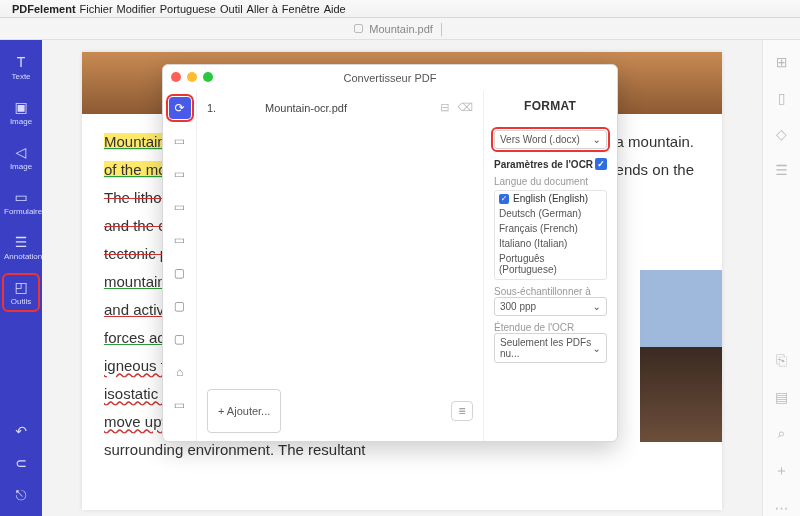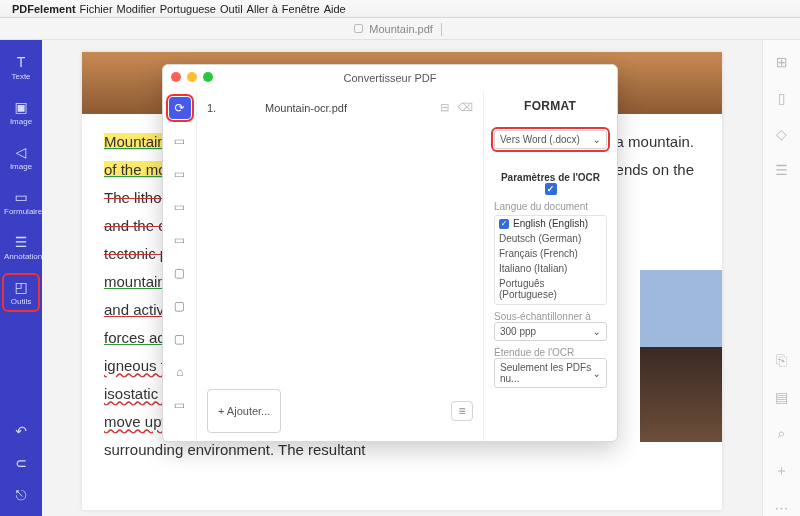--- a/index.html
+++ b/index.html
@@ -59,21 +59,21 @@
   .filerow .name { flex:1;margin-left:42px; }
   .filerow .ric { color:#bbb; margin-left:8px; font-size:11px; }
   .addrow { padding:8px 10px; display:flex; align-items:center; justify-content:space-between; }
   .addbtn { border:1px solid #d4d4d4; background:#fff; border-radius:4px; padding:15px 10px; font-size:11px; color:#555; }
   .listic { border:1px solid #d4d4d4; border-radius:4px; width:22px; height:20px; display:flex; align-items:center; justify-content:center; color:#888; }
 
   .dright { width:134px; border-left:1px solid #eee; padding:8px 10px; font-size:10px; display:flex; flex-direction:column; }
   .lbl { font-weight:700; color:#333; font-size:12px; letter-spacing:.3px;padding-left:30px; }
   .sel2 { border:1px solid #d4d4d4; background:#fff; border-radius:3px; padding:3px 5px; font-size:10px; color:#555; display:flex; justify-content:space-between; align-items:center; }
   .sel2.red { outline:2px solid #e33; outline-offset:1px; }
-  .section { font-weight:700; color:#333; margin-top:23px; display:flex; justify-content:space-between; align-items:center;flex-direction:column; }
+  .section { font-weight:700; color:#333; margin-top:9px; display:flex; justify-content:space-between; align-items:center; }
   .sub { color:#999; margin-top:6px; }
   .langbox { border:1px solid #e4e4e4; border-radius:3px; margin-top:3px; max-height:90px; overflow:hidden; }
   .langbox div { padding:2px 4px; font-size:10px; color:#555; }
   .langbox .chk { color:#333; display:flex; align-items:center; gap:4px; }
   .langbox .chk .cb { width:10px; height:10px; background:#2f6de0; border-radius:2px; color:#fff; font-size:8px; text-align:center; line-height:10px; }
   .apply { margin-top:auto; background:#4a5ae8; color:#fff; text-align:center; padding:6px 0; border-radius:4px; font-size:11px; }
   .chkbx { width:12px; height:12px; background:#2f6de0; border-radius:2px; color:#fff; font-size:9px; text-align:center; line-height:12px; }
 
 </style>
 </head>

